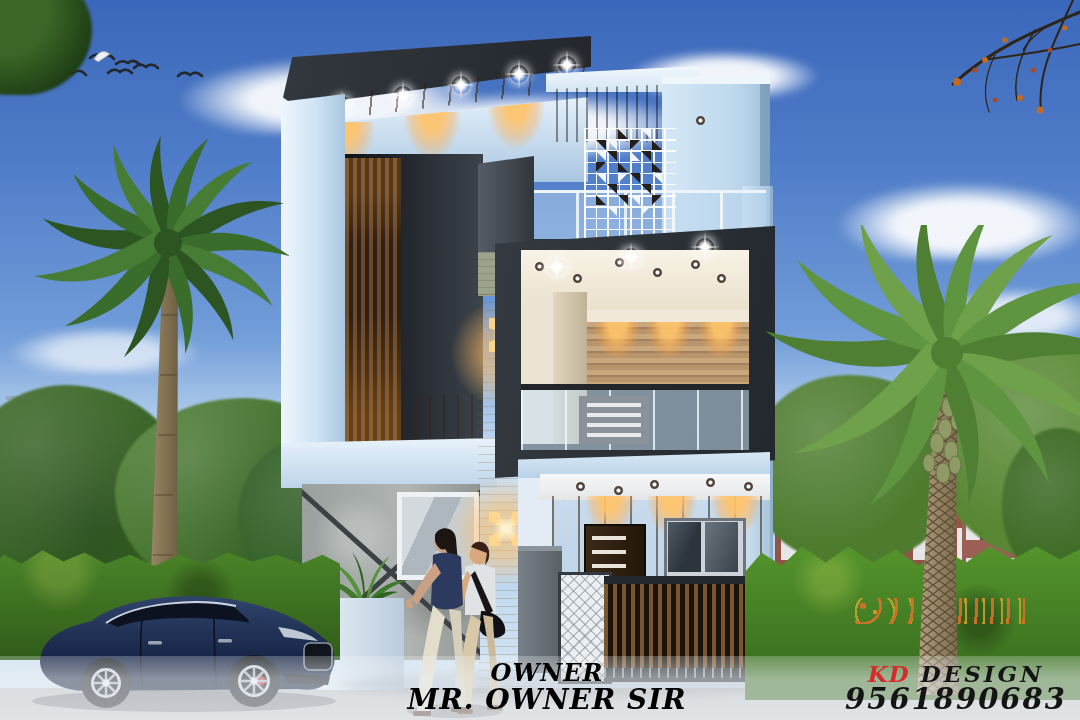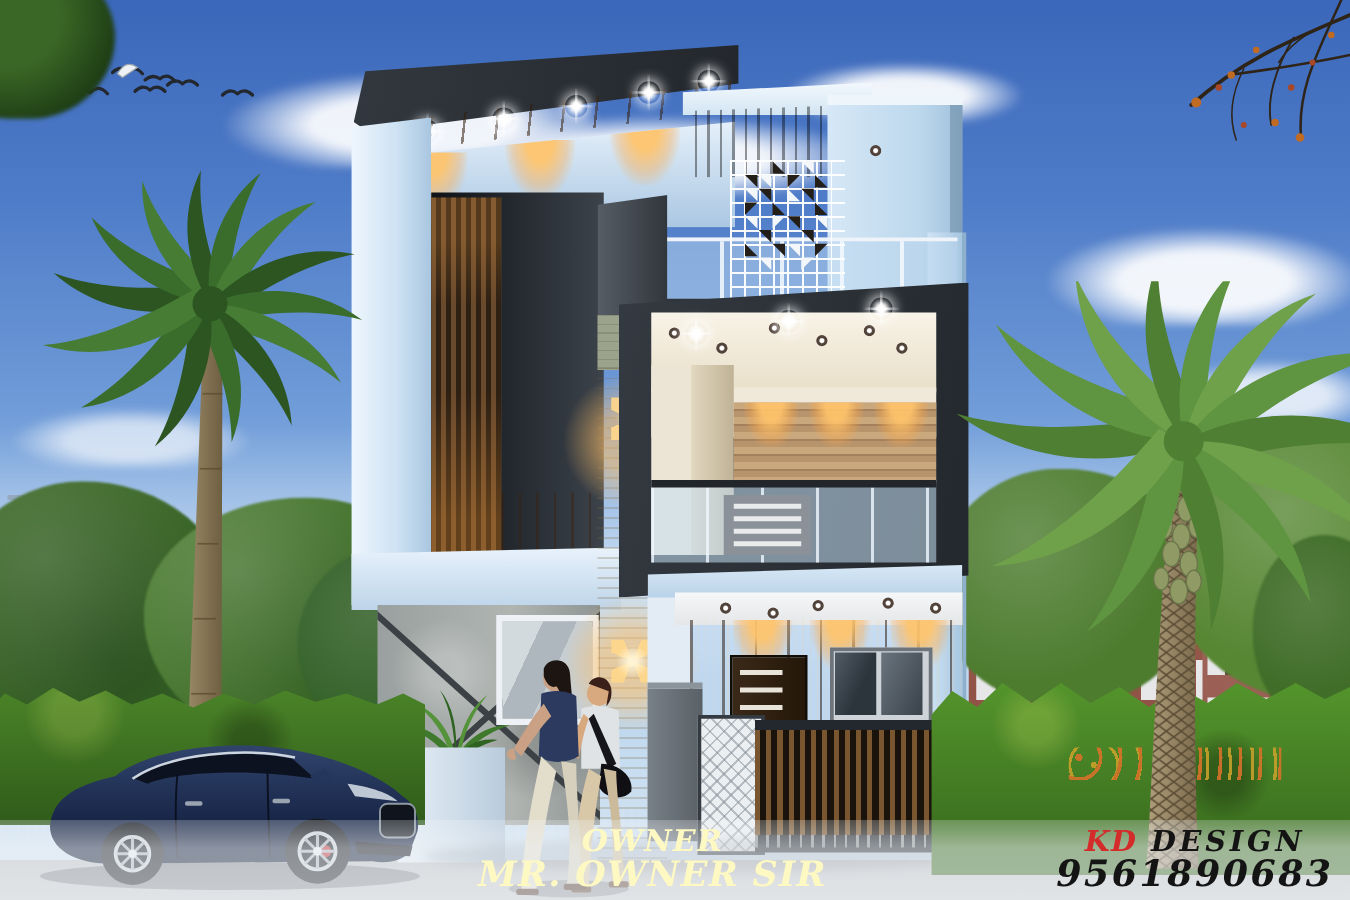--- a/index.html
+++ b/index.html
@@ -25,21 +25,21 @@
   .xlight{width:34px;height:34px;filter:blur(.4px);
         background:radial-gradient(circle, rgba(255,245,215,.95) 0 3px, rgba(255,235,180,0) 55%),
         conic-gradient(from 22.5deg, rgba(255,215,140,.92) 0 45deg, rgba(255,215,140,0) 45deg 90deg,
           rgba(255,215,140,.92) 90deg 135deg, rgba(255,215,140,0) 135deg 180deg,
           rgba(255,215,140,.92) 180deg 225deg, rgba(255,215,140,0) 225deg 270deg,
           rgba(255,215,140,.92) 270deg 315deg, rgba(255,215,140,0) 315deg 360deg);}
   .warm{background:radial-gradient(circle, rgba(255,190,100,.55) 0 30%, rgba(255,180,90,0) 70%);}
 
   .caption-band{left:0;top:656px;width:1080px;height:64px;
         background:linear-gradient(180deg, rgba(244,247,250,.25), rgba(240,244,248,.55) 35%, rgba(238,242,246,.62));}
-  .owner{left:332px;top:660px;width:380px;text-align:center;color:#fef9c3;
+  .owner{left:357px;top:660px;width:380px;text-align:center;color:#000000;
         font-weight:bold;font-style:italic;line-height:1.05;}
   .owner .l1{font-size:24px;letter-spacing:1px;display:block;}
   .owner .l2{font-size:28px;letter-spacing:1px;display:block;}
   .brand{left:840px;top:662px;width:232px;text-align:center;font-weight:bold;font-style:italic;line-height:1.0;}
   .brand .l1{font-size:23px;color:#141414;letter-spacing:3px;display:block;}
   .brand .l1 .kd{color:#d42b2b;letter-spacing:1px;}
   .brand .l2{font-size:29px;color:#141414;letter-spacing:2px;display:block;}
 </style>
 </head>
 <body>

